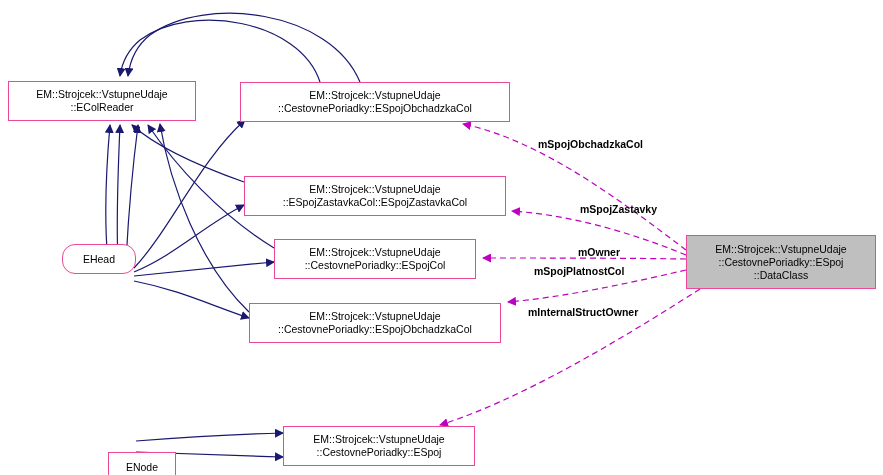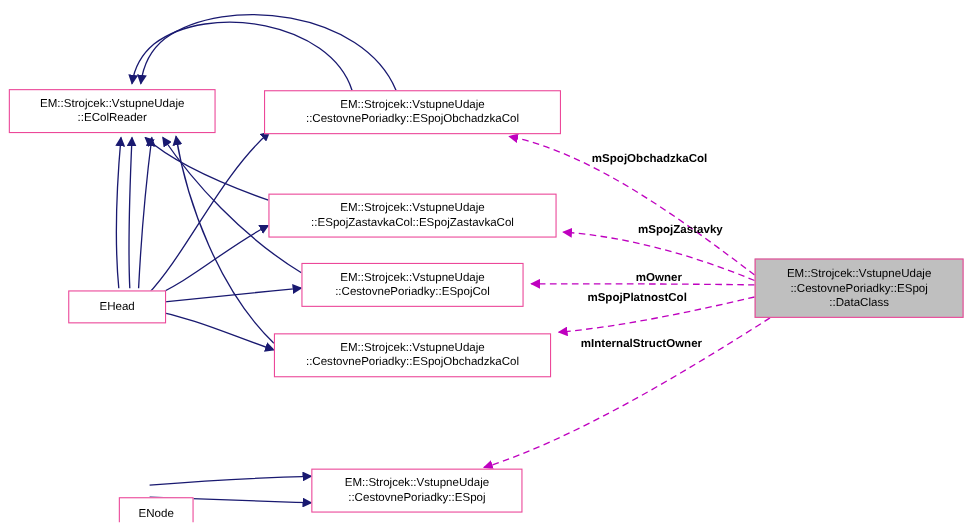--- a/index.html
+++ b/index.html
@@ -121,21 +121,21 @@
   <div class="node" style="left:244px; top:176px; width:262px; height:40px;">
     <span class="line">EM::Strojcek::VstupneUdaje</span>
     <span class="line">::ESpojZastavkaCol::ESpojZastavkaCol</span>
   </div>
 
   <div class="node" style="left:274px; top:239px; width:202px; height:40px;">
     <span class="line">EM::Strojcek::VstupneUdaje</span>
     <span class="line">::CestovnePoriadky::ESpojCol</span>
   </div>
 
-  <div class="node" style="left:62px; top:264px; width:89px; height:30px;">
+  <div class="node" style="left:62px; top:244px; width:74px; height:30px;border-radius:13px;">
     <span class="line">EHead</span>
   </div>
 
   <div class="node" style="left:249px; top:303px; width:252px; height:40px;">
     <span class="line">EM::Strojcek::VstupneUdaje</span>
     <span class="line">::CestovnePoriadky::ESpojObchadzkaCol</span>
   </div>
 
   <div class="node highlight" style="left:686px; top:235px; width:190px; height:54px;">
     <span class="line">EM::Strojcek::VstupneUdaje</span>

